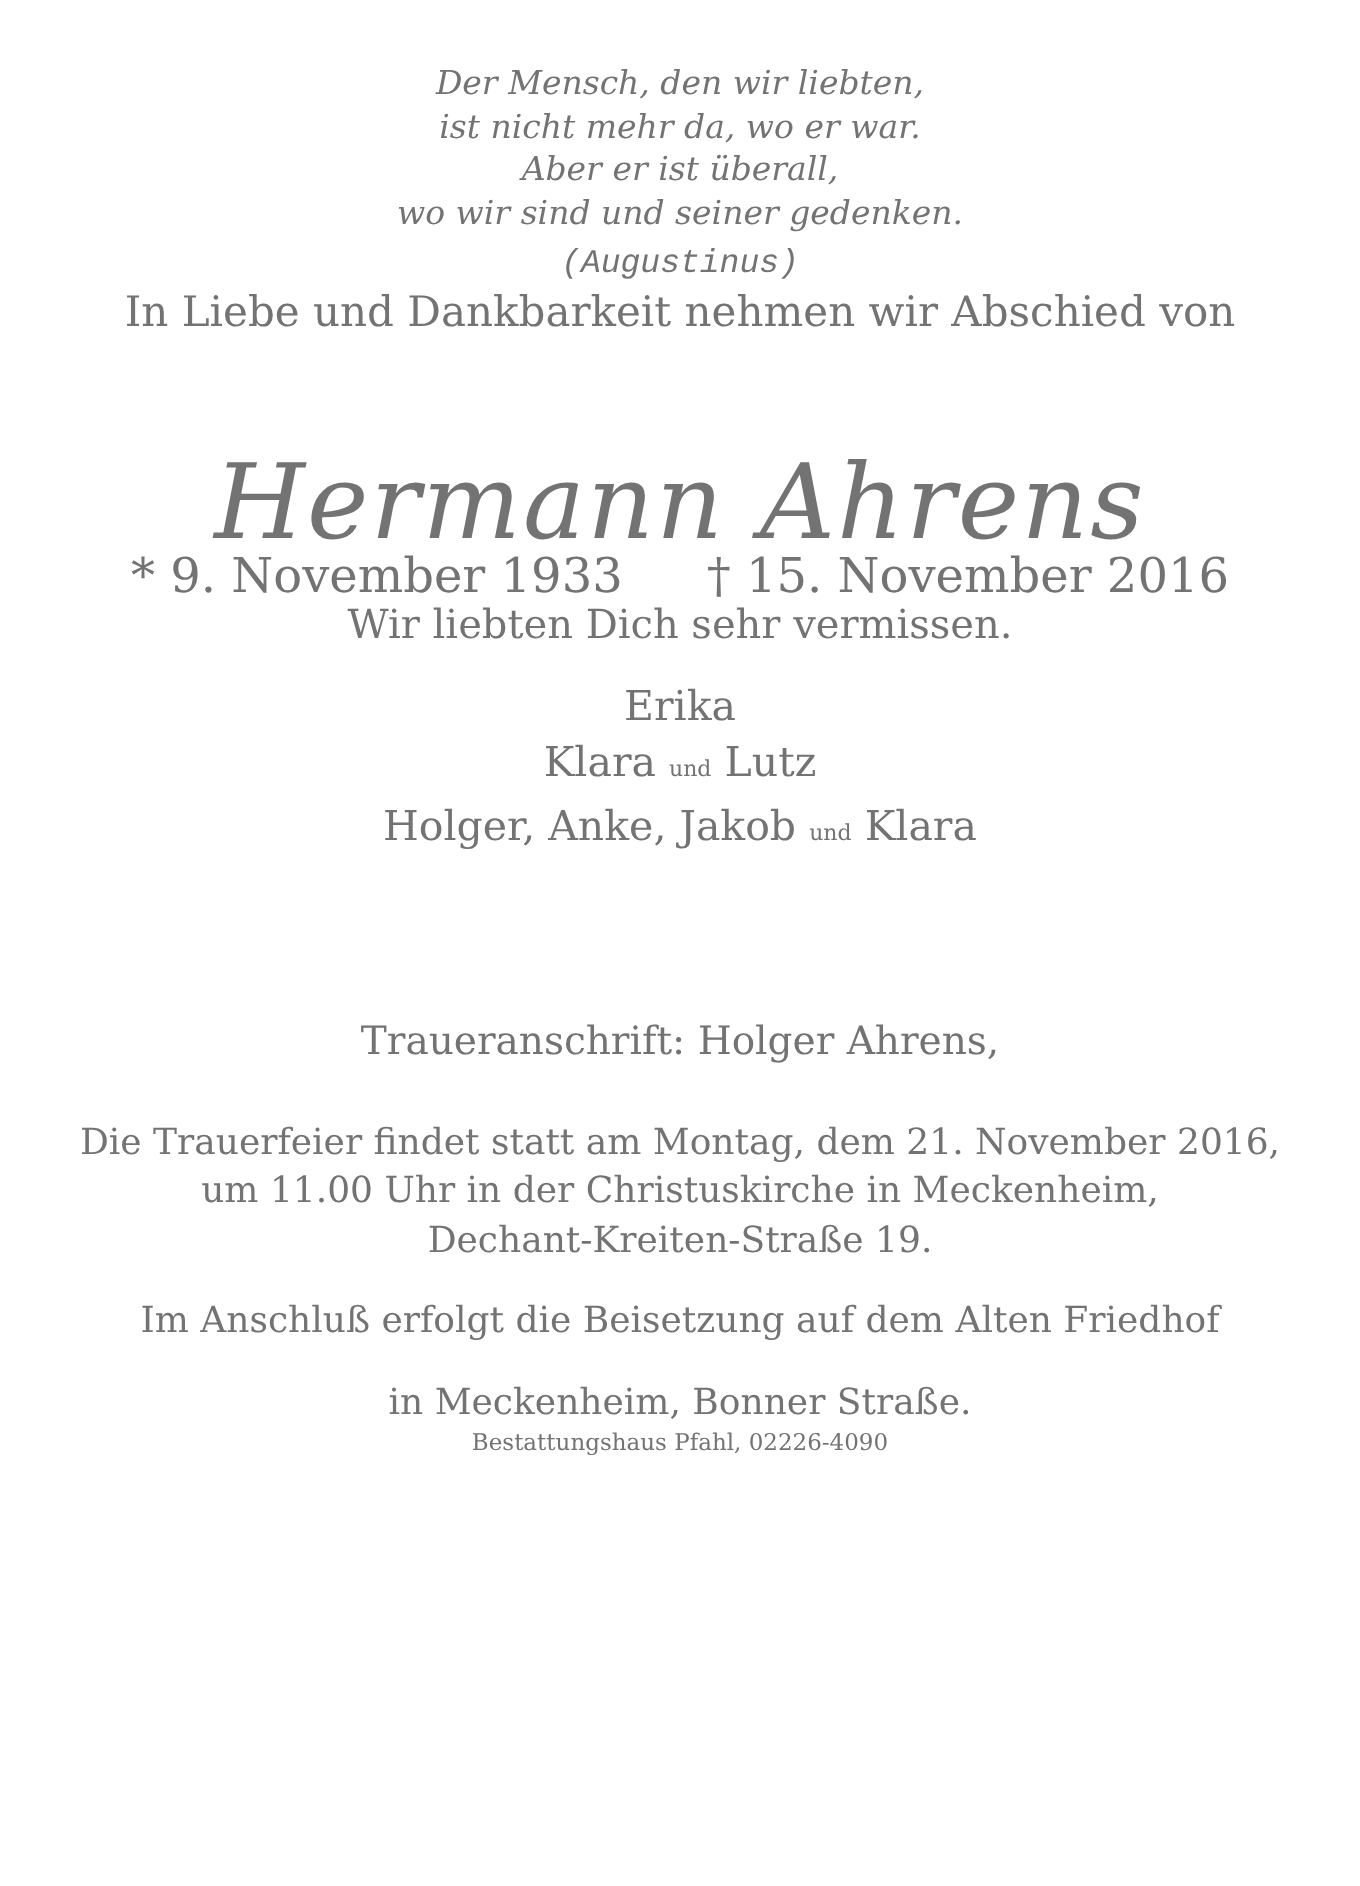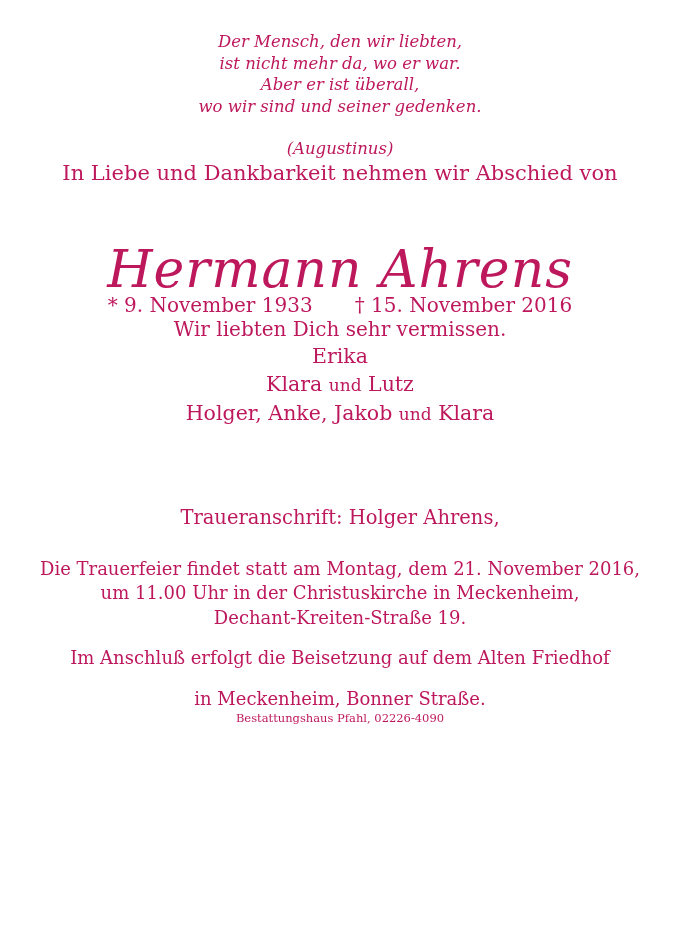--- a/index.html
+++ b/index.html
@@ -4,37 +4,38 @@
 <style>
   html, body {
     margin: 0;
     padding: 0;
     background: #ffffff;
   }
   .page {
     width: 680px;
     height: 738px;
     background: #ffffff;
-    color: #be185d;
+    color: #737373;
     font-family: "DejaVu Serif", "Liberation Serif", serif;
     text-align: center;
     overflow: hidden;
     box-sizing: border-box;
     padding-top: 31px;
   }
   .page p { margin: 0; }
 
   
   .quote p {
     font-style: italic;
     font-size: 16.5px;
     line-height: 21.5px;
   }
   .quote .attribution {
-    margin-top: 21px;
+    margin-top: 4px;
+    font-family: Liberation Mono, monospace;
   }
 
   
   .intro {
     margin-top: 53px;
     font-size: 21px;
     line-height: 26px;
   }
 
   
@@ -43,41 +44,42 @@
     font-style: italic;
     font-weight: normal;
     font-size: 52px;
     line-height: 48px;
     letter-spacing: 1px;
   }
 
   
   .dates {
     margin-top: 9px;
-    font-size: 20px;
+    font-size: 24px;
     line-height: 24px;
   }
   .dates span { margin: 0 21px; }
 
   
   .farewell {
     margin-top: 111px;
     font-size: 20px;
     line-height: 25px;
   }
 
   
   .mourners {
+    margin-top: 14px;
   }
   .mourners p {
     font-size: 20.5px;
     line-height: 28px;
   }
   .mourners .connector {
-    font-size: 17px;
+    font-size: 11px;
   }
 
   
   .address {
     margin-top: 76px;
     font-size: 19.5px;
   }
   .address p { line-height: 27px; }
 
   

